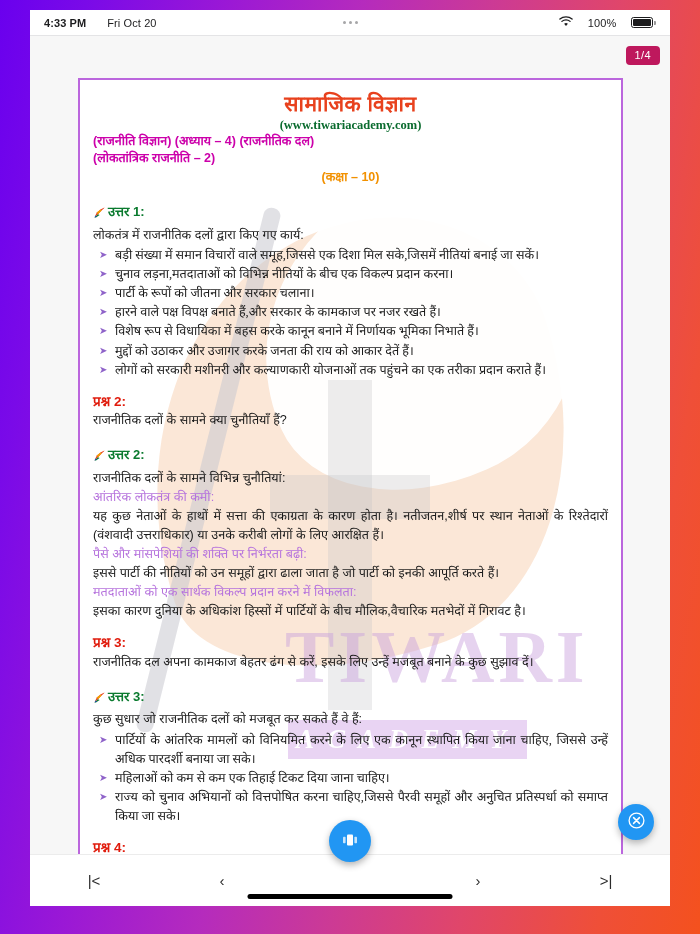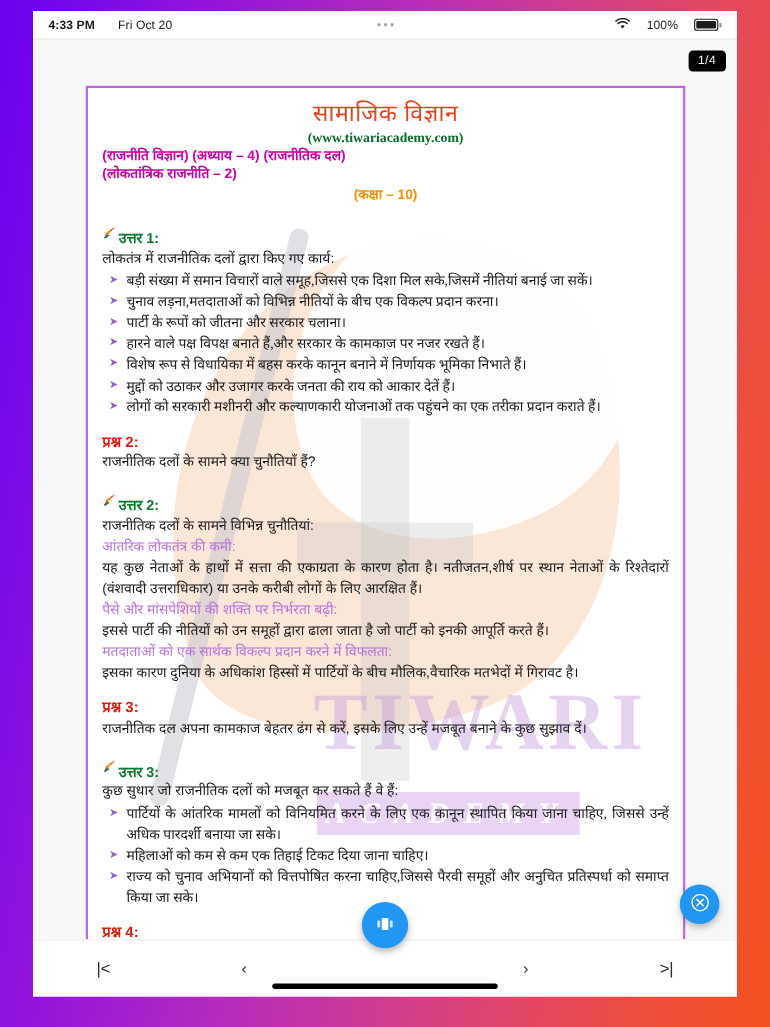--- a/index.html
+++ b/index.html
@@ -86,21 +86,21 @@
     height: 818px;
     background: #f7f7f7;
     overflow: hidden;
   }
 
   
   #page-indicator {
     position: absolute;
     right: 10px;
     top: 10px;
-    background: #000000;
+    background: #be185d;
     color: #ffffff;
     font-size: 11px;
     padding: 3px 9px 4px;
     border-radius: 4px;
     z-index: 40;
     letter-spacing: .4px;
   }
 
   
   #doc-page {
@@ -175,21 +175,21 @@
     z-index: 2;
     padding: 11px 13px 12px;
     font-family: "Liberation Sans", "DejaVu Sans", sans-serif;
   }
 
   
   .doc-title {
     text-align: center;
     color: #e8411d;
     font-size: 21px;
-    font-weight: 400;
+    font-weight: 700;
     line-height: 1.22;
     letter-spacing: .5px;
   }
   .doc-site {
     text-align: center;
     color: #0a6b2e;
     font-size: 12.5px;
     font-weight: 700;
     margin-top: 1px;
     font-family: "Liberation Serif", "DejaVu Serif", serif;
@@ -220,21 +220,20 @@
   .q-text,
   .a-intro,
   .para {
     color: #1a1a1a;
     font-size: 12.6px;
     line-height: 1.52;
     text-align: justify;
   }
   .a-label-row {
     display: flex;
-    align-items: flex-end;
     gap: 2px;
     line-height: 1.3;
     margin-top: 17px;
   }
   .a-label {
     color: #0a7a2e;
     font-size: 13px;
     font-weight: 700;
   }
   .pen-icon { display: block; margin-bottom: 1px; }

